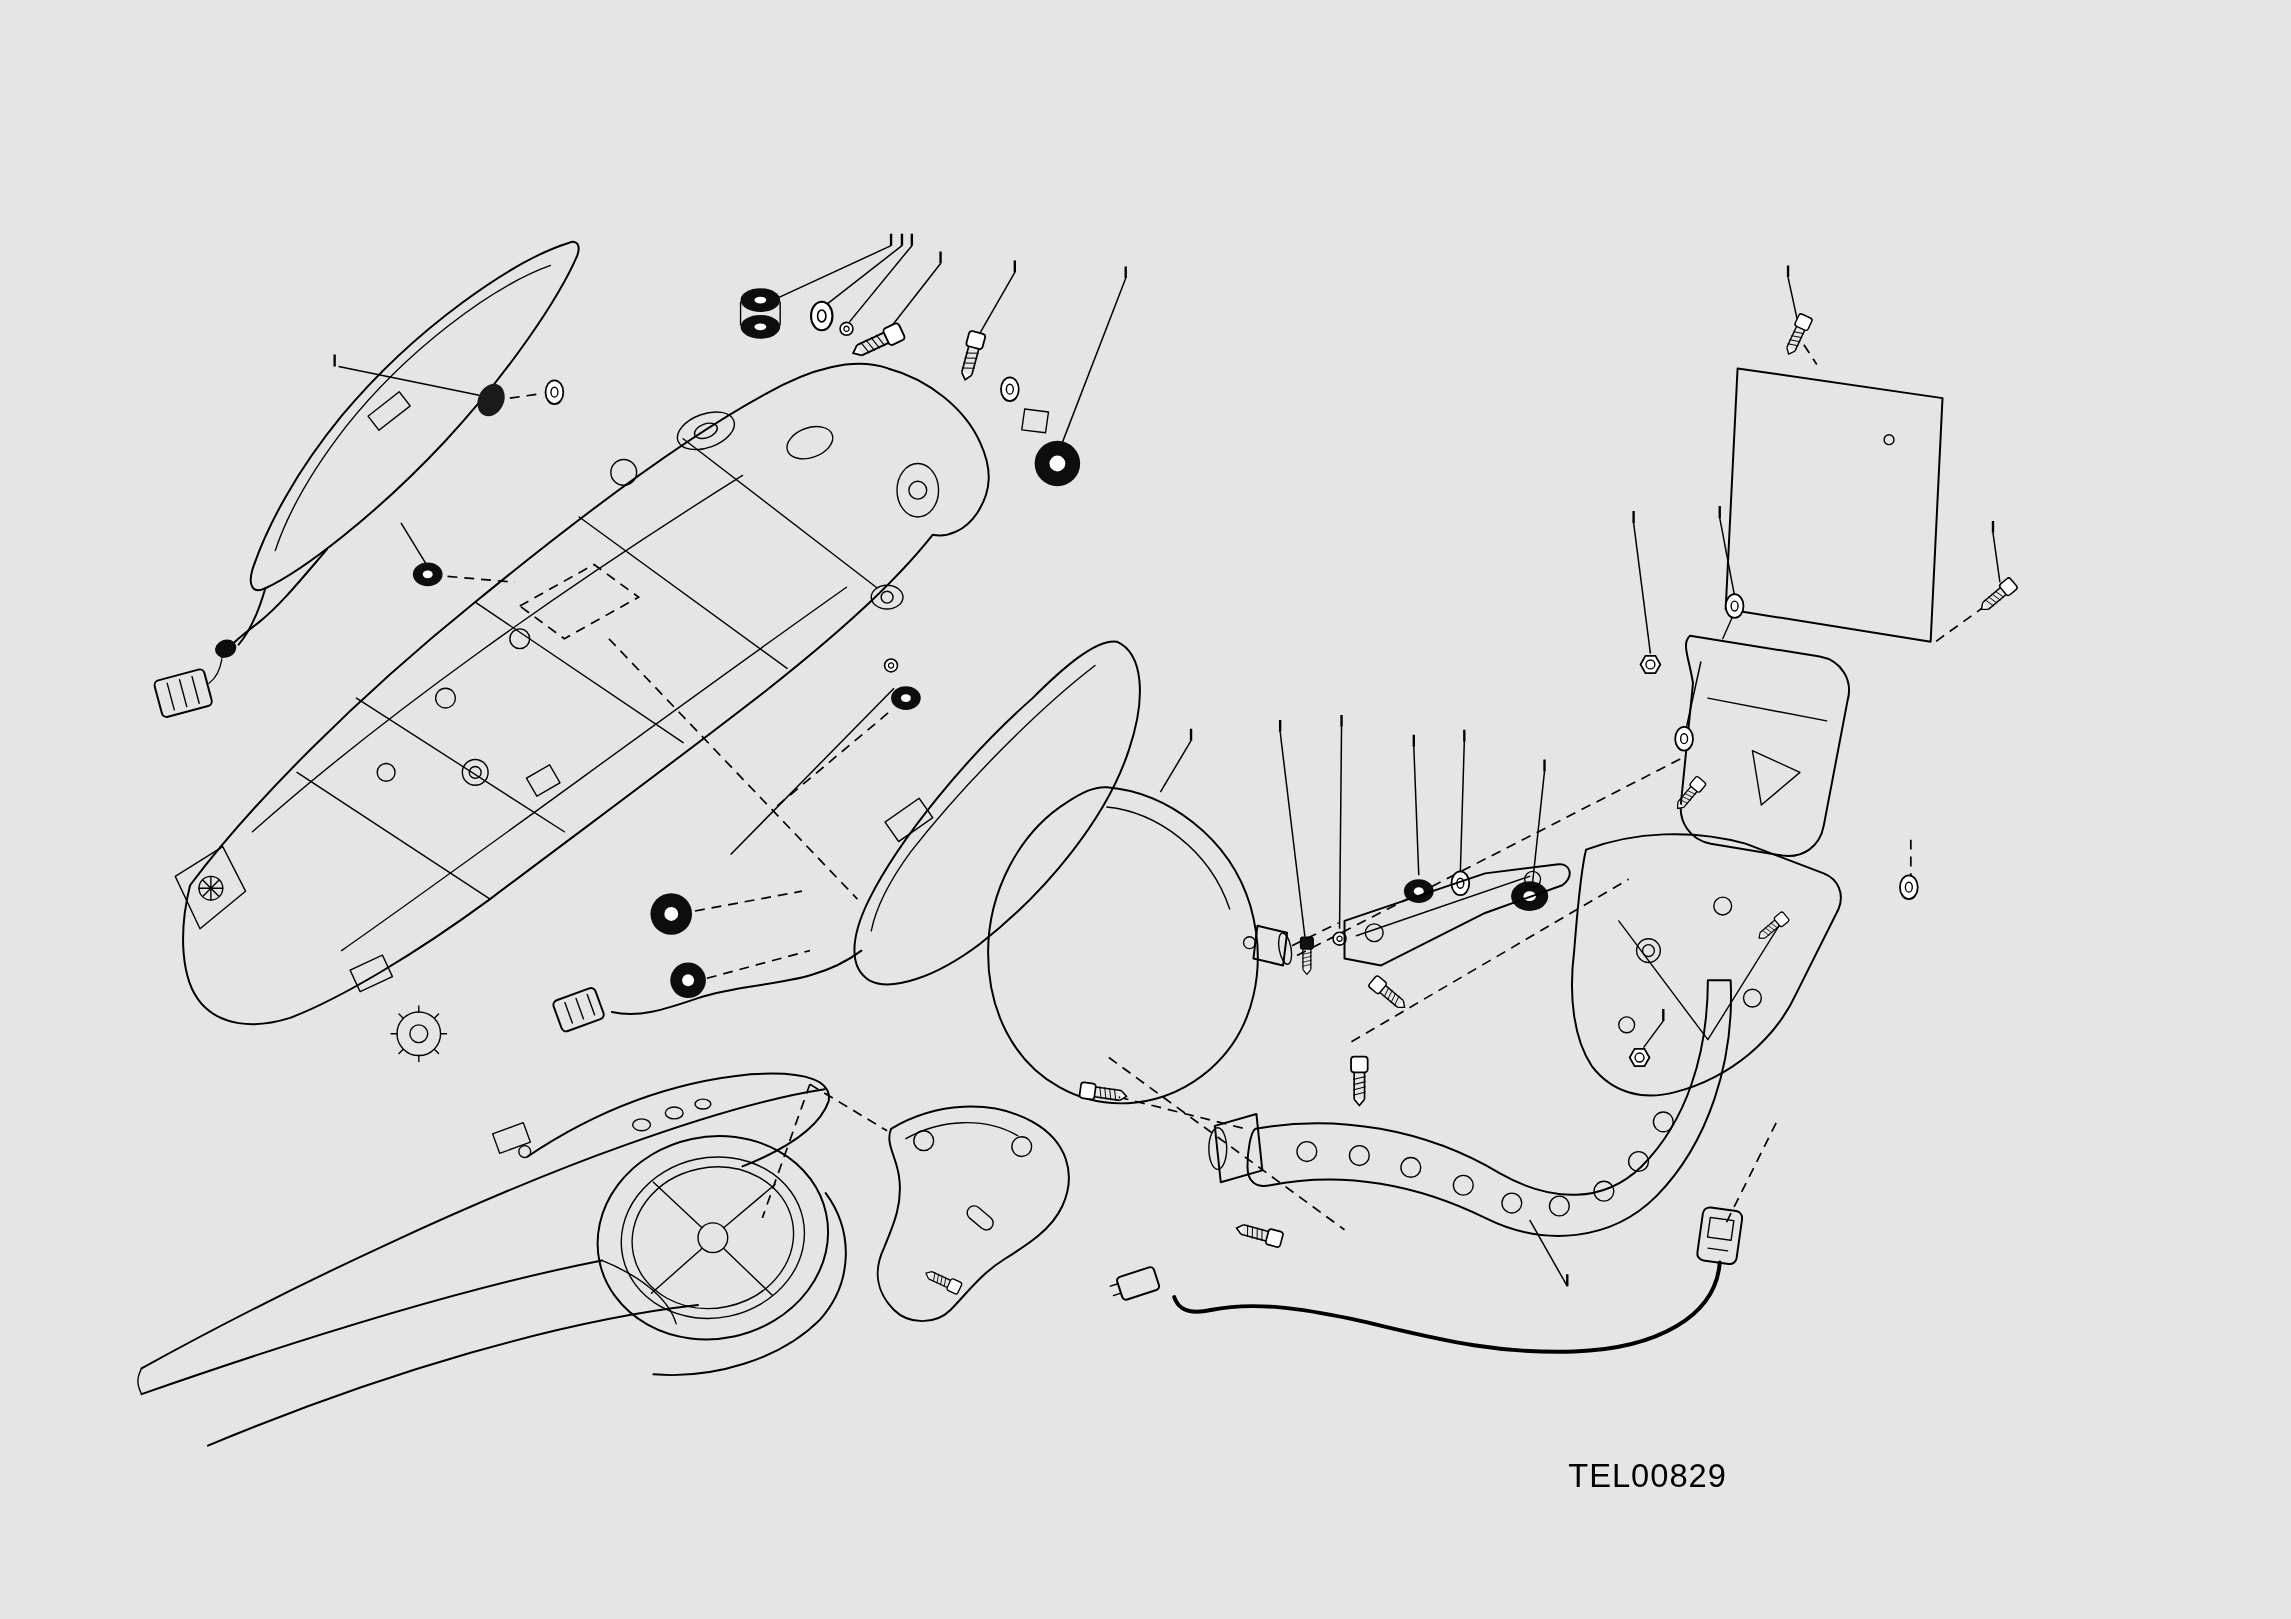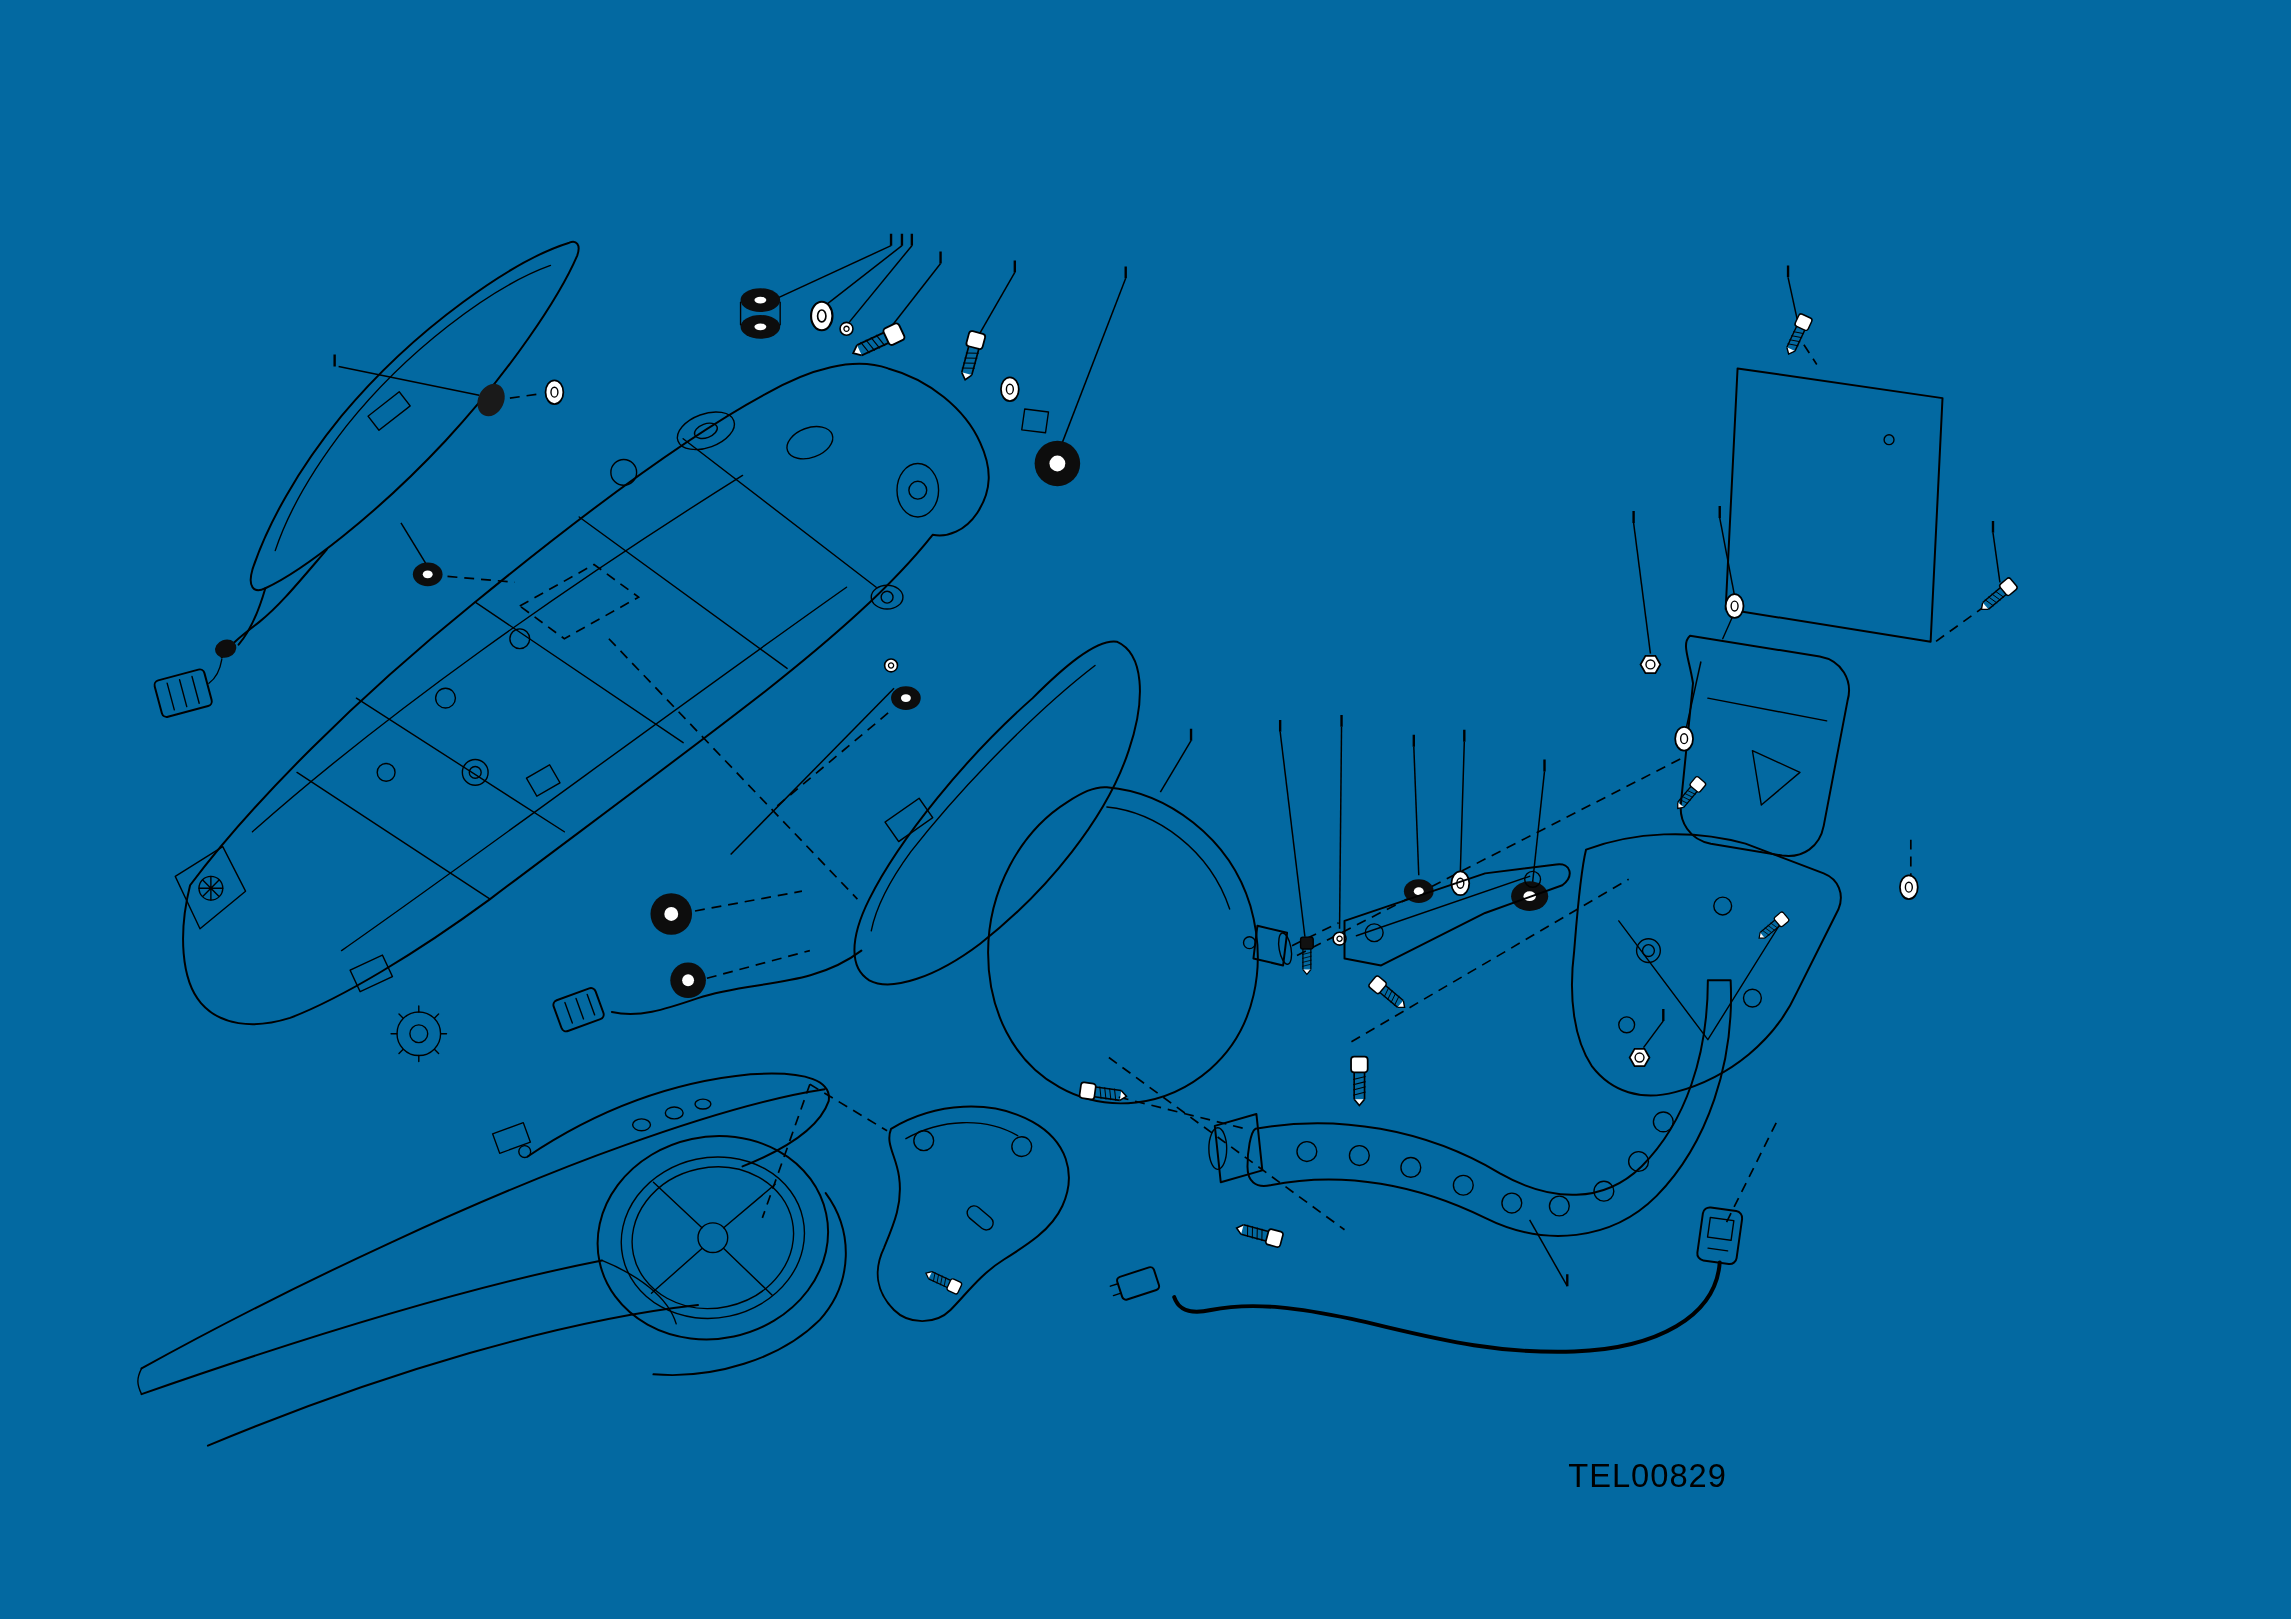--- a/index.html
+++ b/index.html
@@ -1,19 +1,19 @@
 <!DOCTYPE html>
 <html><head>
 <meta charset="utf-8">
 <style>
   html,body{margin:0;padding:0;background:#ffffff;}
   .stage{
     position:relative;
     width:2292px;height:1620px;
-    background:#0369a1;
+    background:#e5e5e5;
     overflow:hidden;
     font-family:"Liberation Sans", sans-serif;
   }
   svg{position:absolute;inset:0;display:block;}
   svg *{vector-effect:none;}
   .ln{fill:none;stroke:#000;stroke-width:2;stroke-linecap:round;stroke-linejoin:round;}
   .thin{fill:none;stroke:#000;stroke-width:1.4;stroke-linecap:round;stroke-linejoin:round;}
   .leader{fill:none;stroke:#000;stroke-width:1.5;}
   .tick{fill:none;stroke:#000;stroke-width:2.4;}
   .dash{fill:none;stroke:#000;stroke-width:1.7;stroke-dasharray:10 7;}

